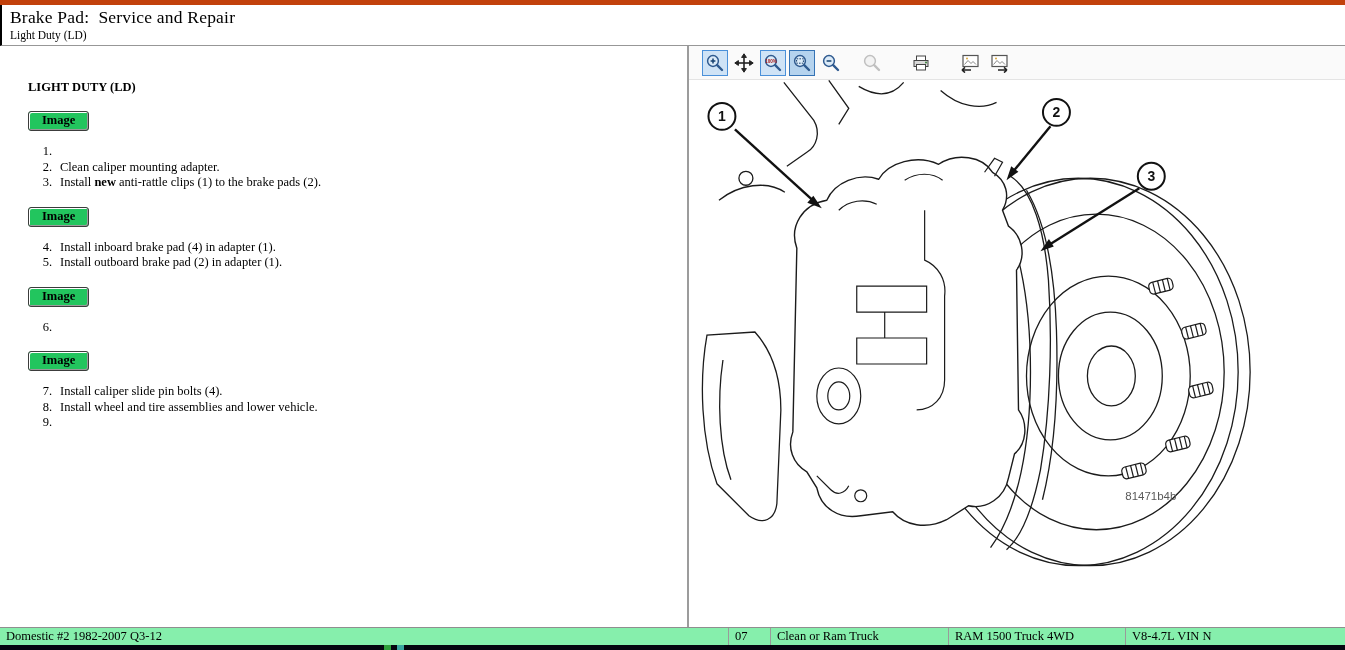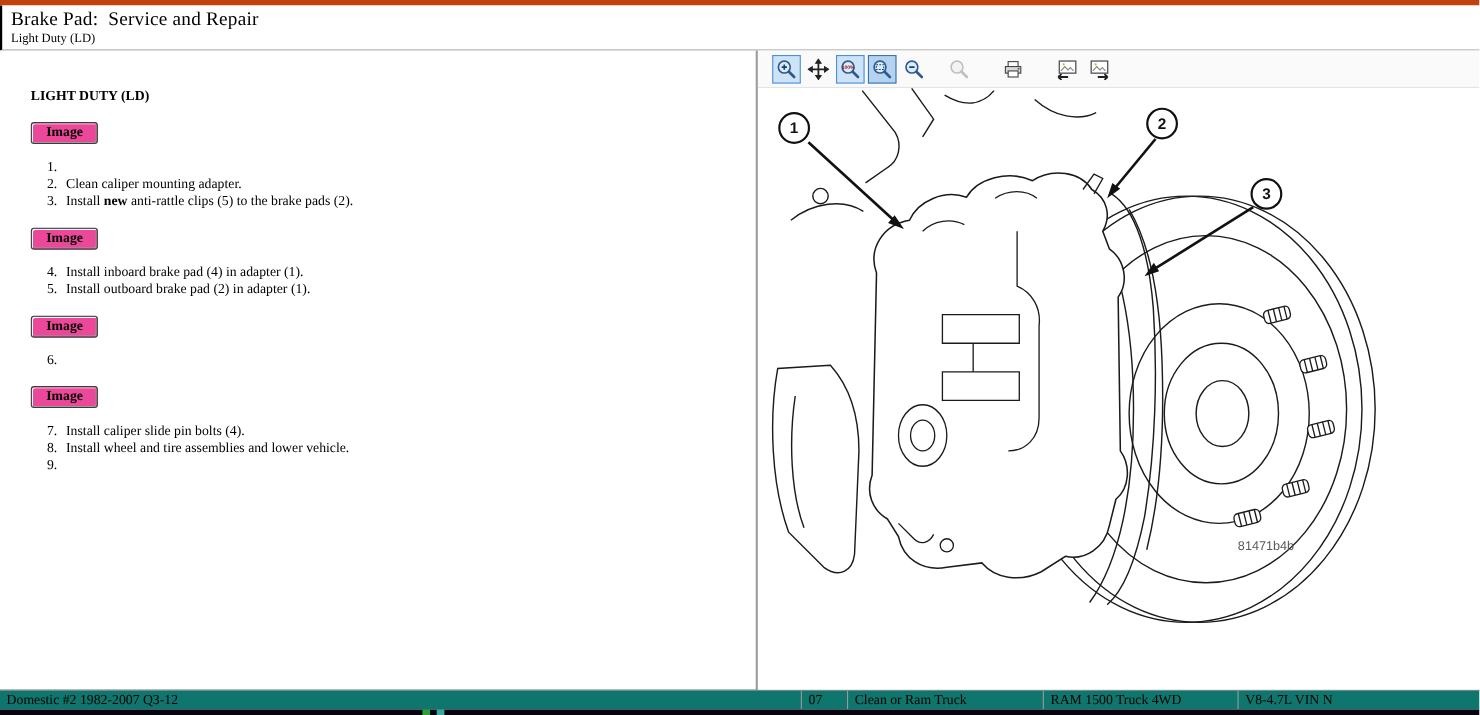--- a/index.html
+++ b/index.html
@@ -8,42 +8,42 @@
   .page{width:1345px;height:650px;display:flex;flex-direction:column;border-top:5px solid #c2410c}
 
   header{flex:0 0 41px;padding:2px 10px 0 8px;border-left:2px solid #000;border-bottom:1px solid #979797;background:#fff}
   .title{font-size:17.5px;white-space:pre;letter-spacing:.2px}
   .subtitle{font-size:11.5px;margin-top:1px}
 
   .main{flex:1 1 auto;display:flex;min-height:0;background:#fff}
   .left-pane{flex:0 0 687px;width:687px;padding:34px 0 0 28px;overflow:hidden}
   .section-heading{font-size:12.5px;font-weight:bold}
   .img-btn{display:block;margin:16px 0 0 0;padding:1px 13px 2px;font-family:"Liberation Serif",serif;
-    font-size:12.5px;font-weight:bold;color:#000;background:#ec4899;border:1px solid #3c3c3c;border-radius:3px;
+    font-size:12.5px;font-weight:bold;color:#000;background:#22c55e;border:1px solid #3c3c3c;border-radius:3px;
     box-shadow:inset 1px 1px 0 #fff,inset -1px -1px 0 #9b9b9b;cursor:pointer}
   .steps{list-style:none;margin:13px 0 14px 4px}
   .steps li{display:flex;font-size:12.5px;line-height:15.5px}
   .steps .num{flex:0 0 20px;text-align:right;margin-right:8px}
   .steps .txt{max-width:420px}
 
   .splitter{flex:0 0 2px;background:#9c9c9c;cursor:col-resize}
 
   .right-pane{flex:1 1 auto;display:flex;flex-direction:column;min-width:0}
   .toolbar{flex:0 0 34px;display:flex;align-items:center;padding-left:13px;background:#fafafa;border-bottom:1px solid #e4e4e4}
   .tb-icon{width:26px;height:26px;display:flex;align-items:center;justify-content:center;margin-right:3px;
     border:1px solid transparent;background:transparent;cursor:pointer;padding:0}
   .tb-icon.active{background:#cfe3f6;border-color:#4a90d9}
   .tb-icon.pressed{background:#b5d3ee;border-color:#3573b5}
   .tb-icon.disabled{opacity:.45;cursor:default}
   .gap-sm{margin-left:12px}
   .gap-md{margin-left:20px}
   .figure{flex:1 1 auto;position:relative;background:#fff}
   .figure svg{display:block}
 
-  .statusbar{flex:0 0 18px;display:flex;background:#0f766e;border-top:1px solid #8f8f8f;font-size:12.5px;line-height:16px}
+  .statusbar{flex:0 0 18px;display:flex;background:#86efac;border-top:1px solid #8f8f8f;font-size:12.5px;line-height:16px}
   .statusbar .cell{padding:0 6px;white-space:nowrap;overflow:hidden}
   .cell.c0{flex:1 1 auto}
   .cell.c1{flex:0 0 42px;border-left:1px solid #9a9a9a}
   .cell.c2{flex:0 0 178px;border-left:1px solid #9a9a9a}
   .cell.c3{flex:0 0 177px;border-left:1px solid #9a9a9a}
   .cell.c4{flex:0 0 220px;border-left:1px solid #9a9a9a}
 
   .taskbar{flex:0 0 5px;background:#05050f;position:relative}
   .taskbar .dot{position:absolute;top:0;height:5px;width:7px}
   .dot.green{left:384px;background:#2e9e3a}
@@ -68,21 +68,21 @@
       <ol class="steps">
         <li>
           <span class="num">1.</span>
         </li>
         <li>
           <span class="num">2.</span>
           <span class="txt">Clean caliper mounting adapter.</span>
         </li>
         <li>
           <span class="num">3.</span>
-          <span class="txt"><span>Install </span><b>new</b><span> anti-rattle clips (5) to the brake pads (2).</span></span>
+          <span class="txt"><span>Install </span><b>new</b><span> anti-rattle clips (1) to the brake pads (2).</span></span>
         </li>
       </ol>
 
       <button class="img-btn">Image</button>
       <ol class="steps">
         <li>
           <span class="num">4.</span>
           <span class="txt">Install inboard brake pad (4) in adapter (1).</span>
         </li>
         <li>

